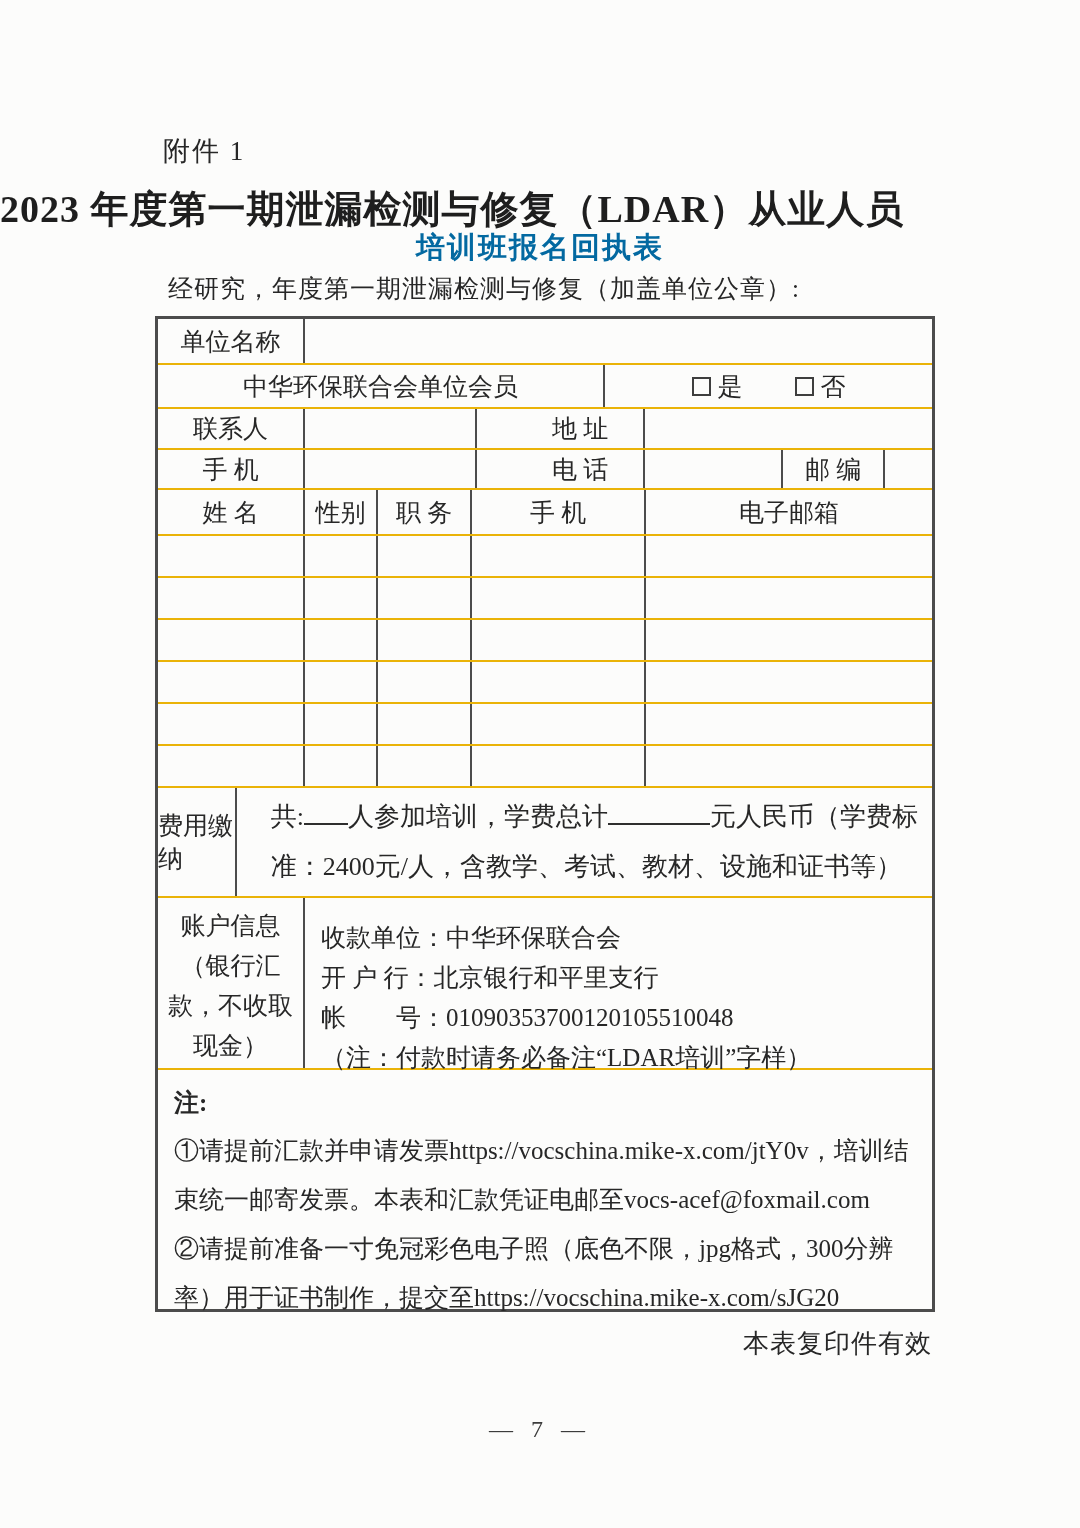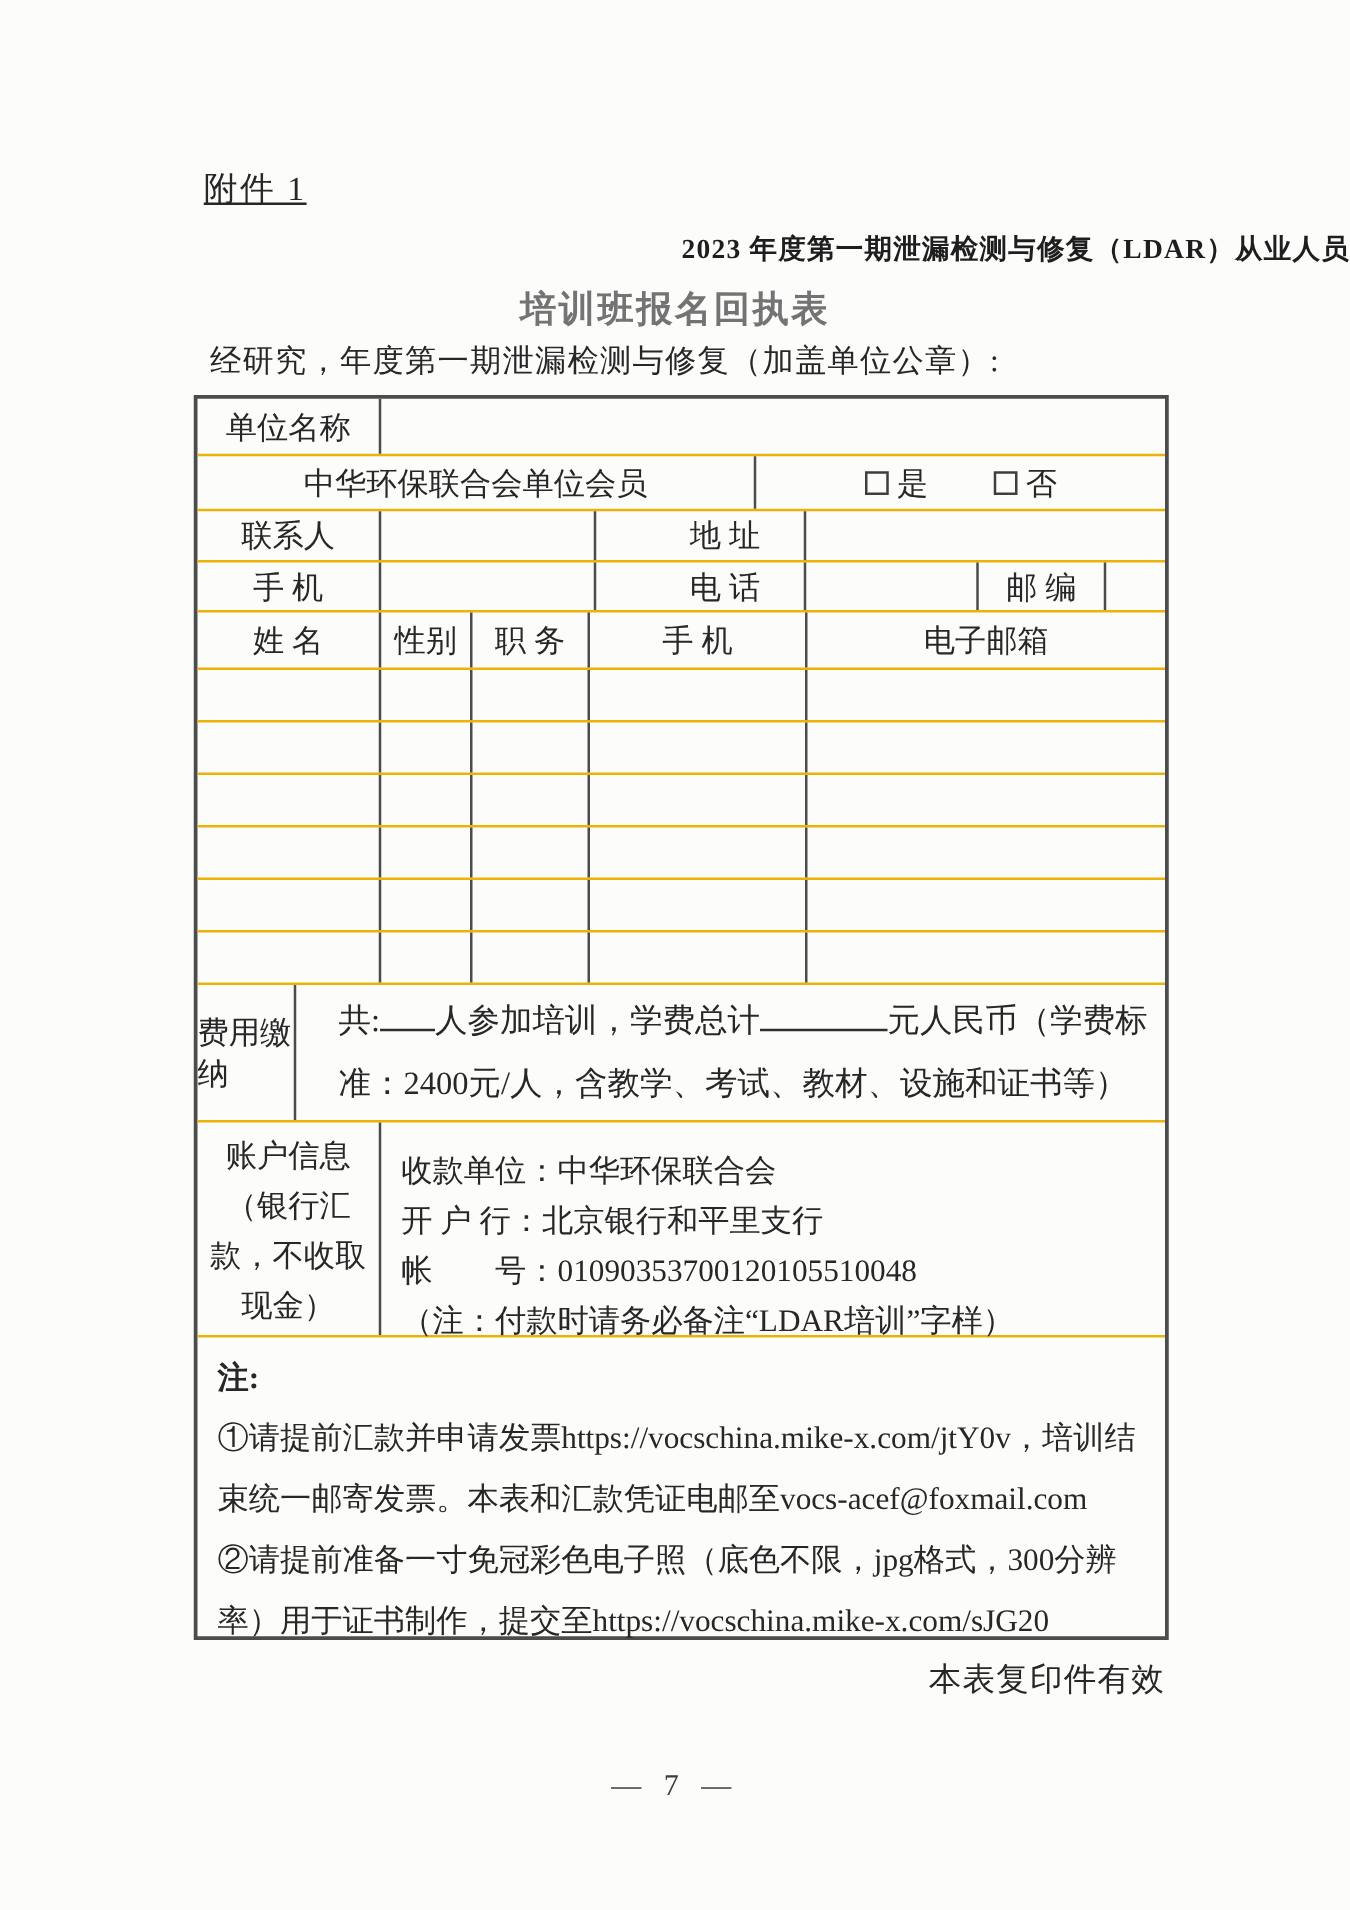--- a/index.html
+++ b/index.html
@@ -3,25 +3,25 @@
 <meta charset="utf-8">
 <style>
   * { margin:0; padding:0; box-sizing:border-box; }
   html,body { background:#e8e8e8; }
   .page {
     position:relative; width:1080px; height:1528px; margin:0 auto;
     background:#fcfcfb; color:#272727;
     font-family:"Liberation Serif","DejaVu Serif",serif;
     overflow:hidden;
   }
-  .attachment { position:absolute; left:163px; top:133px; font-size:27px; letter-spacing:2px;text-decoration:underline; }
-  .title1 { position:absolute; left:0; top:184px; width:100%; text-align:right;
-            font-size:22px; font-weight:700; letter-spacing:1px; color:#1e1e1e; }
+  .attachment { position:absolute; left:163px; top:133px; font-size:27px; letter-spacing:2px; }
+  .title1 { position:absolute; left:0; top:184px; width:100%; text-align:left;
+            font-size:38px; font-weight:700; letter-spacing:1px; color:#1e1e1e; }
   .title2 { position:absolute; left:0; top:228px; width:100%; text-align:center;
-            font-size:29px; font-weight:700; letter-spacing:2px; color:#737373; }
+            font-size:29px; font-weight:700; letter-spacing:2px; color:#0369a1; }
   .intro { position:absolute; left:168px; top:272px; font-size:25px; letter-spacing:1px; }
 
   .tbl { position:absolute; left:155px; top:316px; width:780px; height:996px;
          border:3px solid #4c4c4c; display:flex; flex-direction:column; }
   .row { display:flex; border-bottom:2px solid #eab308; flex-shrink:0; }
   .row:last-child { border-bottom:none; flex:1; }
   .cell { border-right:2px solid #4c4c4c; display:flex; align-items:center; justify-content:center;
           font-size:25px; }
   .cell:last-child { border-right:none; }
   .flex1 { flex:1; }

